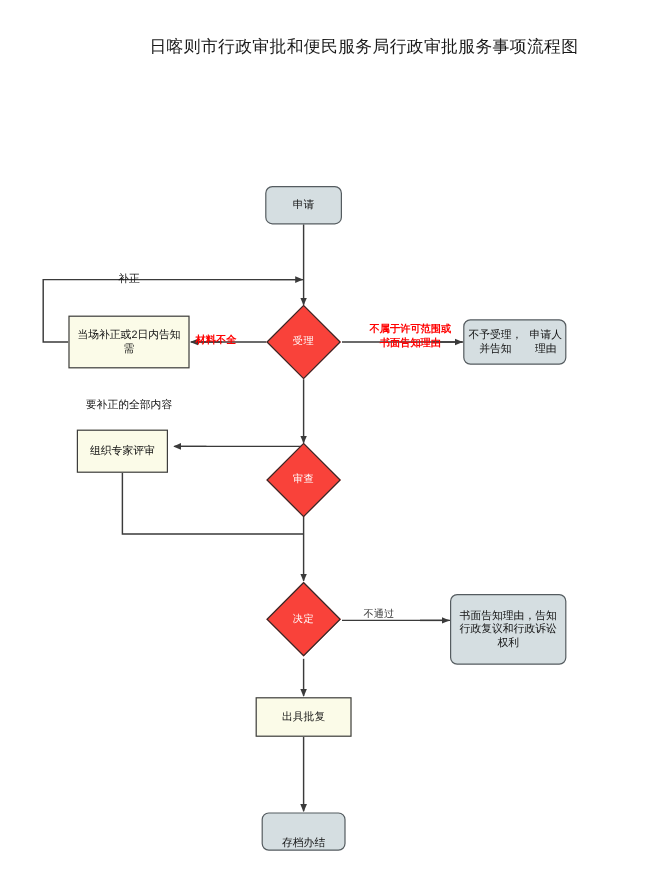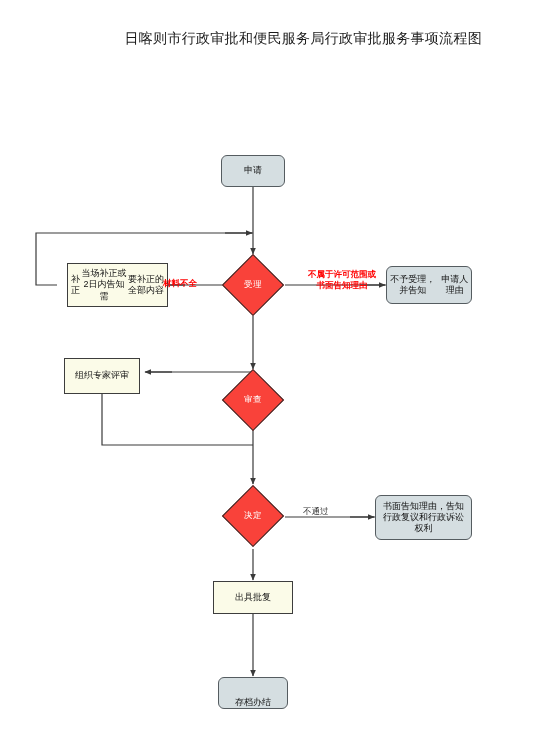--- a/index.html
+++ b/index.html
@@ -144,21 +144,21 @@
 
 <div class="node rounded" style="left:221px; top:155px; width:64px; height:32px;">
   <span>申请</span>
 </div>
 
 <div class="diamond-wrap" style="left:222px; top:254px; width:62px; height:62px;">
   <div class="diamond-shape" style="width:44px; height:44px; left:9px; top:9px;"></div>
   <div class="diamond-label">受理</div>
 </div>
 
-<div class="node process" style="left:67px; top:263px; width:101px; height:44px; flex-direction:row; padding:3px;">
+<div class="node process" style="left:57px; top:263px; width:101px; height:44px; flex-direction:column; padding:3px;gap:36px;">
   <span class="ln">补正</span>
   <span class="ln">当场补正或2日内告知需</span>
   <span class="ln">要补正的全部内容</span>
 </div>
 
 <div class="edge-label red" style="left:163px; top:278px;">材料不全</div>
 
 <div class="edge-label red" style="left:300px; top:269px; width:84px;">
   <div>不属于许可范围或</div>
   <div>书面告知理由</div>
@@ -178,21 +178,21 @@
   <div class="diamond-label">审查</div>
 </div>
 
 <div class="diamond-wrap" style="left:222px; top:485px; width:62px; height:62px;">
   <div class="diamond-shape" style="width:44px; height:44px; left:9px; top:9px;"></div>
   <div class="diamond-label">决定</div>
 </div>
 
 <div class="edge-label" style="left:303px; top:506px;">不通过</div>
 
-<div class="node rounded" style="left:375px; top:495px; width:97px; height:45px; flex-direction:column;">
+<div class="node rounded" style="left:375px; top:495px; width:97px; height:59px; flex-direction:column;">
   <span class="ln">书面告知理由，告知</span>
   <span class="ln">行政复议和行政诉讼</span>
   <span class="ln">权利</span>
 </div>
 
 <div class="node process" style="left:213px; top:581px; width:80px; height:33px;justify-content:center;">
   <span>出具批复</span>
 </div>
 
 <div class="node rounded" style="left:218px; top:677px; width:70px; height:32px;align-items:flex-end;">

